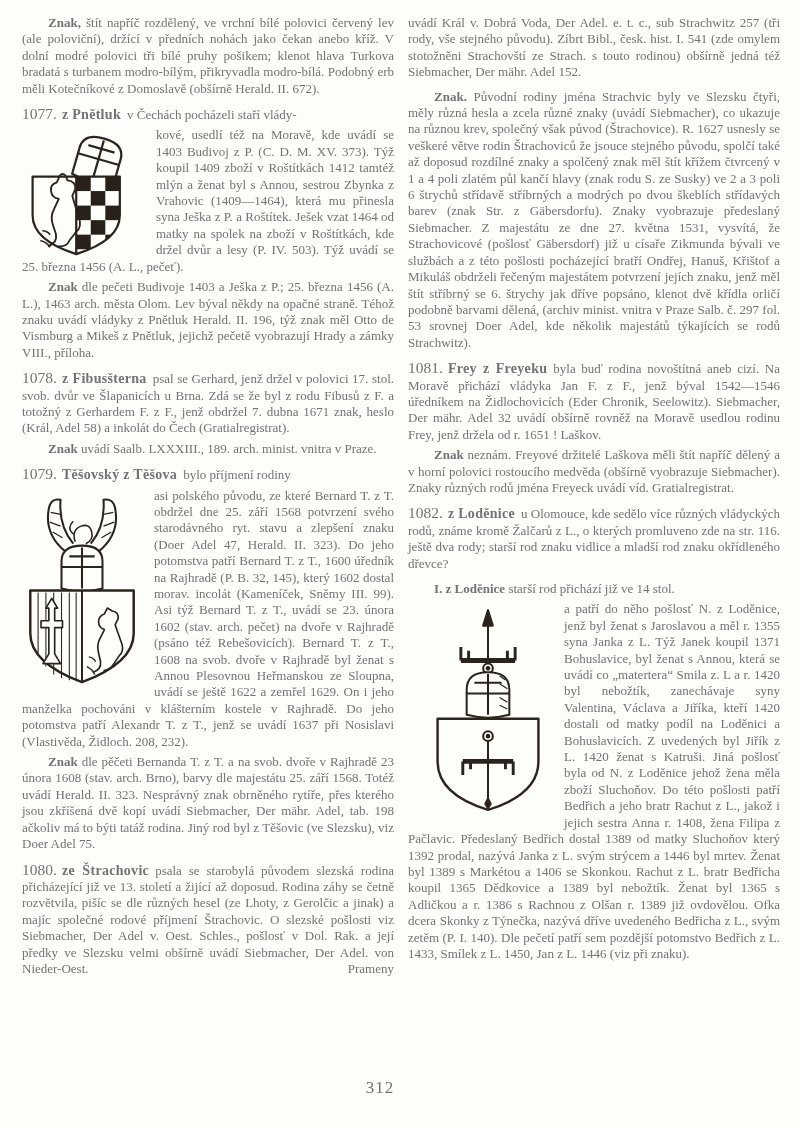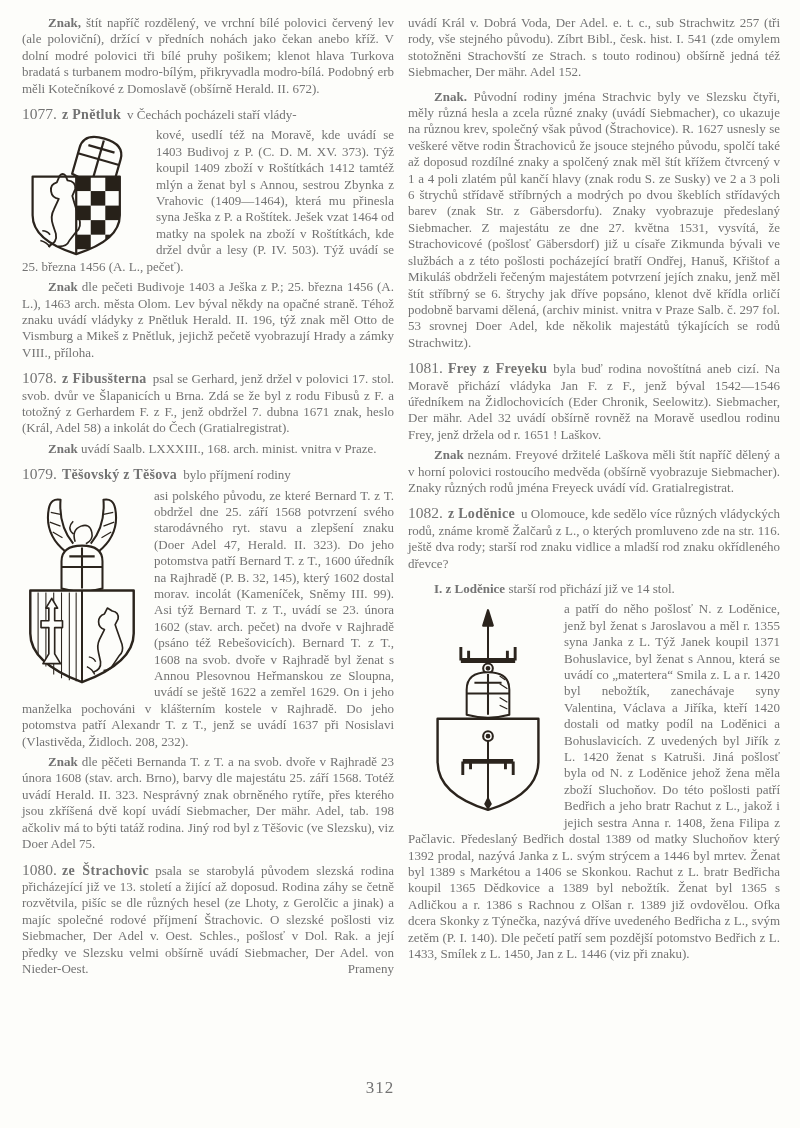--- a/index.html
+++ b/index.html
@@ -83,21 +83,21 @@
           <span>kové, usedlí též na Moravě, kde uvádí se 1403 Budivoj z P. (C. D. M. XV. 373). Týž koupil 1409 zboží v Roštítkách 1412 tamtéž mlýn a ženat byl s Annou, sestrou Zbynka z Vrahovic (1409—1464), která mu přinesla syna Ješka z P. a Roštítek. Ješek vzat 1464 od matky na spolek na zboží v Roštítkách, kde držel dvůr a lesy (P. IV. 503). Týž uvádí se 25. března 1456 (A. L., pečeť).</span>
         </p>
       </div>
 
       <p class="body"><span class="lead">Znak</span><span> dle pečeti Budivoje 1403 a Ješka z P.; 25. března 1456 (A. L.), 1463 arch. města Olom. Lev býval někdy na opačné straně. Téhož znaku uvádí vládyky z Pnětluk Herald. II. 196, týž znak měl Otto de Vismburg a Mikeš z Pnětluk, jejichž pečetě vyobrazují Hrady a zámky VIII., příloha.</span></p>
 
       <div class="entry">
         <p class="body noindent entry-head"><span class="e-num">1078.</span><span class="e-name">z Fibusšterna</span><span>psal se Gerhard, jenž držel v polovici 17. stol. svob. dvůr ve Šlapanicích u Brna. Zdá se že byl z rodu Fibusů z F. a totožný z Gerhardem F. z F., jenž obdržel 7. dubna 1671 znak, heslo (Král, Adel 58) a inkolát do Čech (Gratialregistrat).</span></p>
       </div>
 
-      <p class="body"><span class="lead">Znak</span><span> uvádí Saalb. LXXXIII., 168. arch. minist. vnitra v Praze.</span></p>
+      <p class="body"><span class="lead">Znak</span><span> uvádí Saalb. LXXXIII., 189. arch. minist. vnitra v Praze.</span></p>
 
       <div class="entry">
         <p class="body noindent entry-head"><span class="e-num">1079.</span><span class="e-name">Těšovský z Těšova</span><span>bylo příjmení rodiny</span></p>
         <p class="body noindent">
           <span class="arms">
             <svg width="120" height="200" viewBox="0 0 122 205">
               <g fill="none" stroke="#2b241d" stroke-width="2.1" stroke-linejoin="round">
                 <path d="M44 62 Q22 44 27 18 q2 -11 12 -9 q-2 27 13 45" fill="#fdfdfa"></path>
                 <path d="M78 62 Q100 44 95 18 q-2 -11 -12 -9 q2 27 -13 45" fill="#fdfdfa"></path>
                 <path stroke-width="1.3" d="M29 22 l10 2 M28 32 l11 4 M31 42 l10 6 M93 22 l-10 2 M94 32 l-11 4 M91 42 l-10 6"></path>

